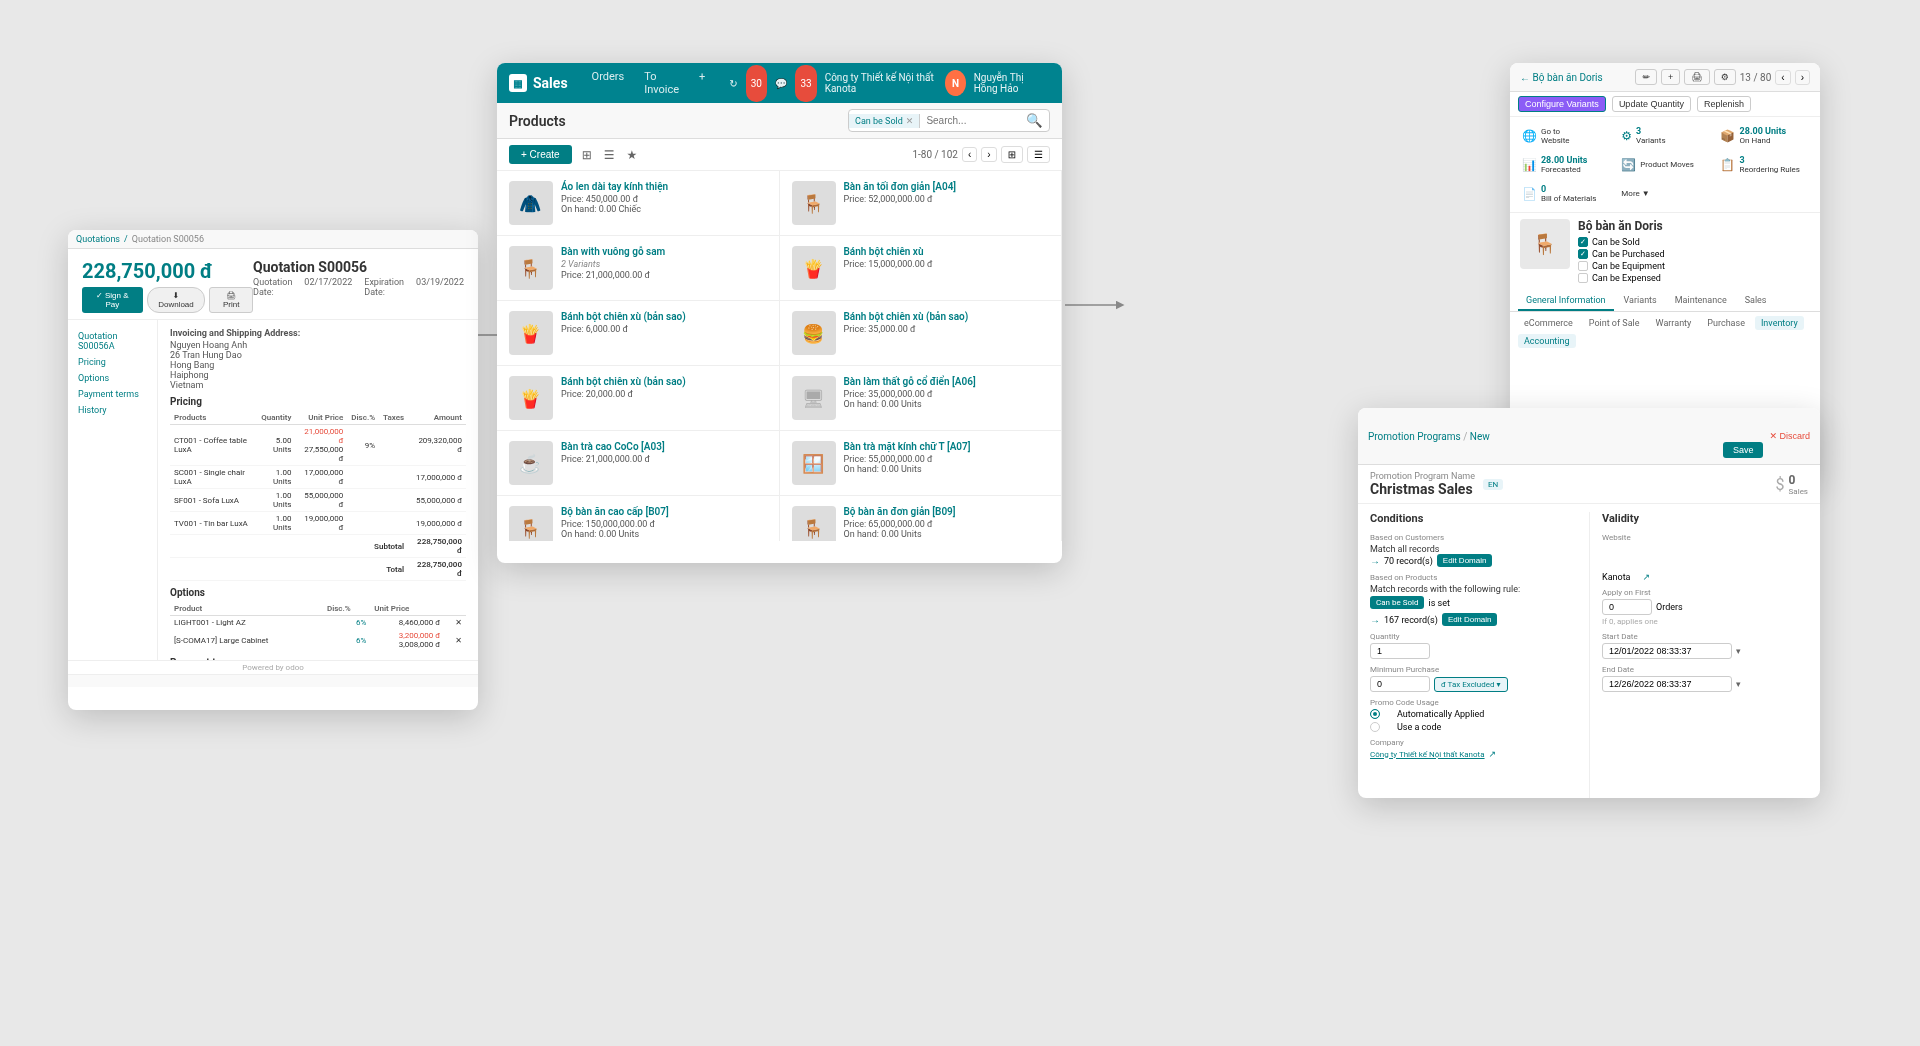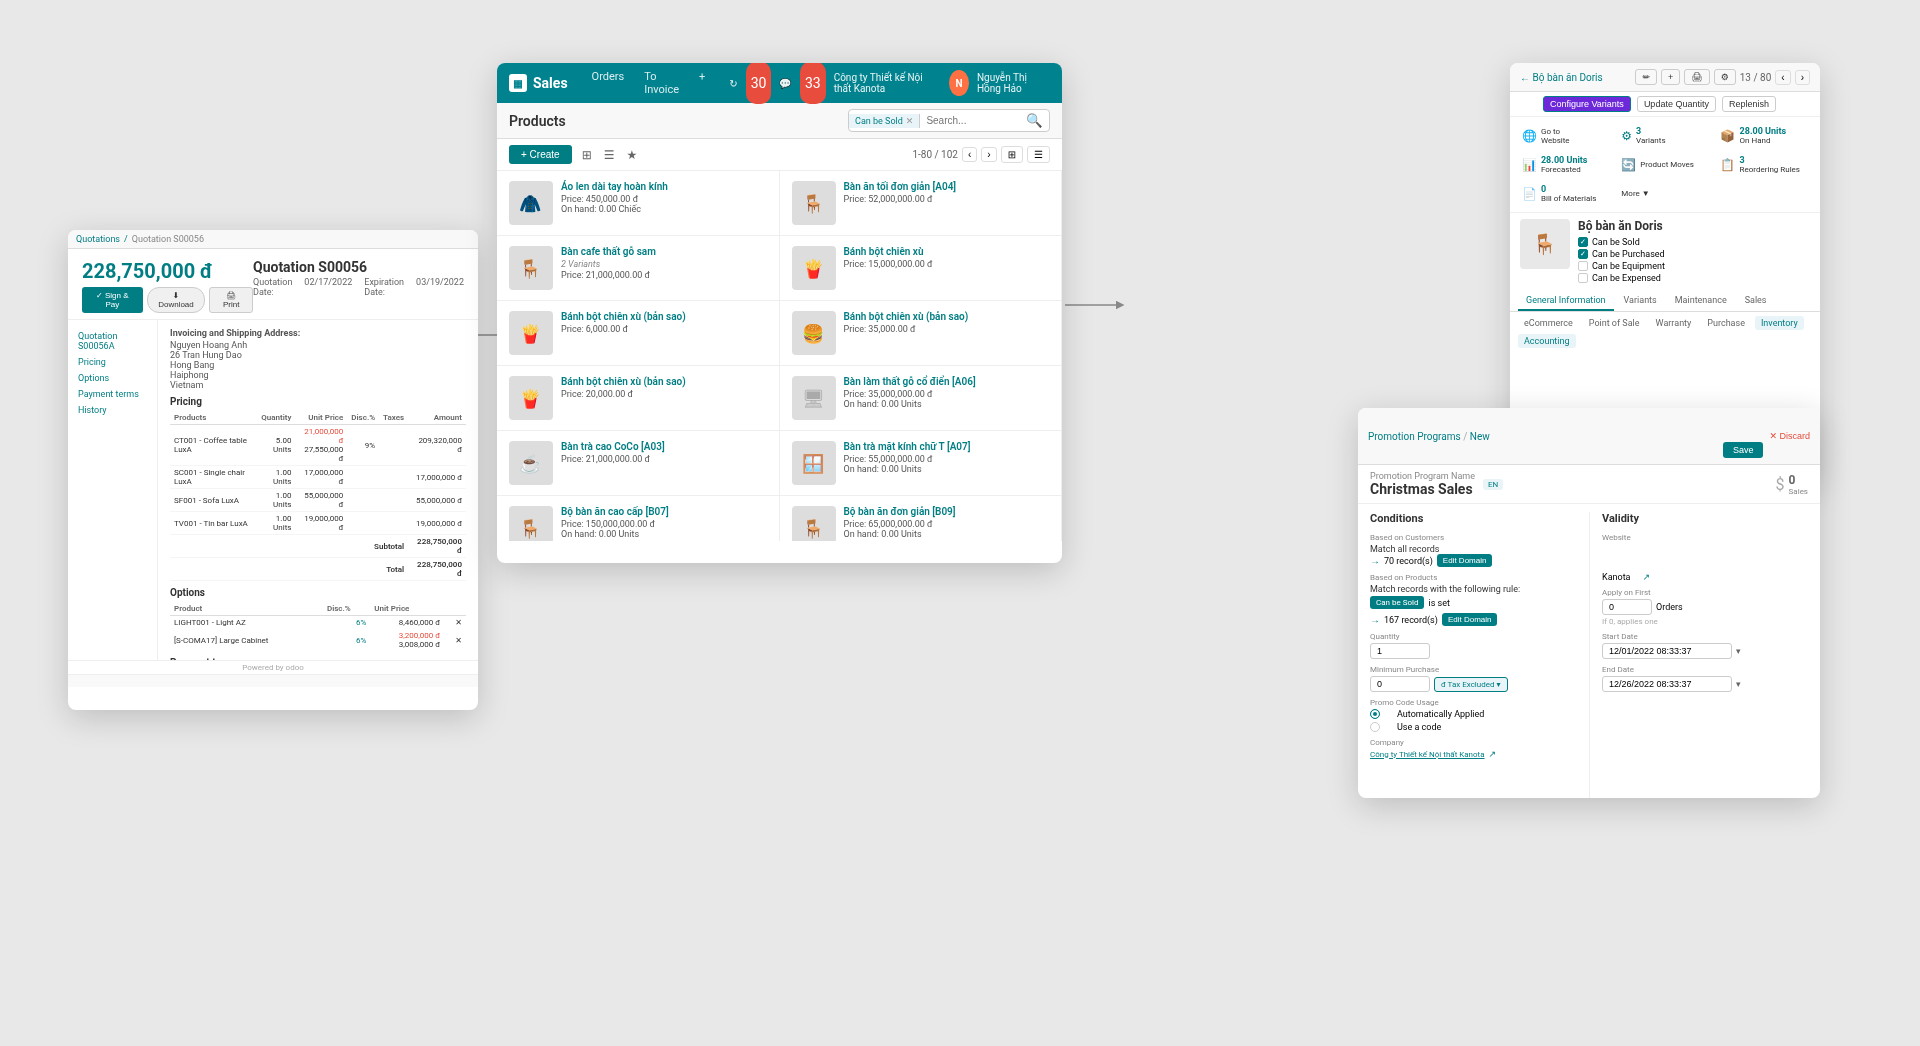--- a/index.html
+++ b/index.html
@@ -181,21 +181,21 @@
       align-items: center;
       gap: 8px;
       font-size: 10px;
       color: rgba(255,255,255,0.9);
     }
     .topbar-badge {
       background: #e74c3c;
       color: #fff;
       border-radius: 10px;
       padding: 13px 5px;
-      font-size: 14px;
+      font-size: 10px;
     }
     .user-avatar {
       width: 26px; height: 26px;
       border-radius: 50%;
       background: #ff7043;
       display: flex;
       align-items: center;
       justify-content: center;
       font-size: 10px;
       color: #fff;
@@ -309,21 +309,21 @@
     .detail-nav-btn { background: none; border: 1px solid #ddd; border-radius: 3px; padding: 1px 5px; cursor: pointer; font-size: 10px; }
 
     .detail-action-bar {
       padding: 4px 8px;
       border-bottom: 1px solid #eee;
       display: flex;
       align-items: center;
       gap: 6px;
     }
     .detail-action-btn { background: none; border: 1px solid #ccc; border-radius: 3px; padding: 2px 6px; cursor: pointer; font-size: 9px; display: flex; align-items: center; gap: 3px; color: #333; }
-    .detail-action-btn.primary { background: #6d28d9; color: #fff; border-color: #017e84; margin-left: 25px; }
+    .detail-action-btn.primary { background: #8b5cf6; color: #fff; border-color: #017e84; }
 
     .detail-quick-actions {
       display: grid;
       grid-template-columns: 1fr 1fr 1fr;
       gap: 4px;
       padding: 6px 8px;
       border-bottom: 1px solid #eee;
       font-size: 9px;
     }
     .quick-action-item {
@@ -743,37 +743,37 @@
       <button class="view-btn">⊞</button>
       <button class="view-btn">☰</button>
     </div>
   </div>
 
   <div class="products-grid">
 
     <div class="product-card">
       <div class="product-img">🧥</div>
       <div class="product-info">
-        <div class="product-name">Áo len dài tay hoàn kính</div>
+        <div class="product-name">Áo len dài tay kính thiện</div>
         <div class="product-price">Price: 450,000.00 đ</div>
         <div class="product-stock">On hand: 0.00 Chiếc</div>
       </div>
     </div>
     <div class="product-card">
       <div class="product-img">🪑</div>
       <div class="product-info">
         <div class="product-name">Bàn ăn tối đơn giản [A04]</div>
         <div class="product-price">Price: 52,000,000.00 đ</div>
       </div>
     </div>
 
     <div class="product-card">
       <div class="product-img">🪑</div>
       <div class="product-info">
-        <div class="product-name">Bàn cafe thất gỗ sam</div>
+        <div class="product-name">Bàn with vuông gỗ sam</div>
         <div class="product-variant">2 Variants</div>
         <div class="product-price">Price: 21,000,000.00 đ</div>
       </div>
     </div>
     <div class="product-card">
       <div class="product-img">🍟</div>
       <div class="product-info">
         <div class="product-name">Bánh bột chiên xù</div>
         <div class="product-price">Price: 15,000,000.00 đ</div>
       </div>

